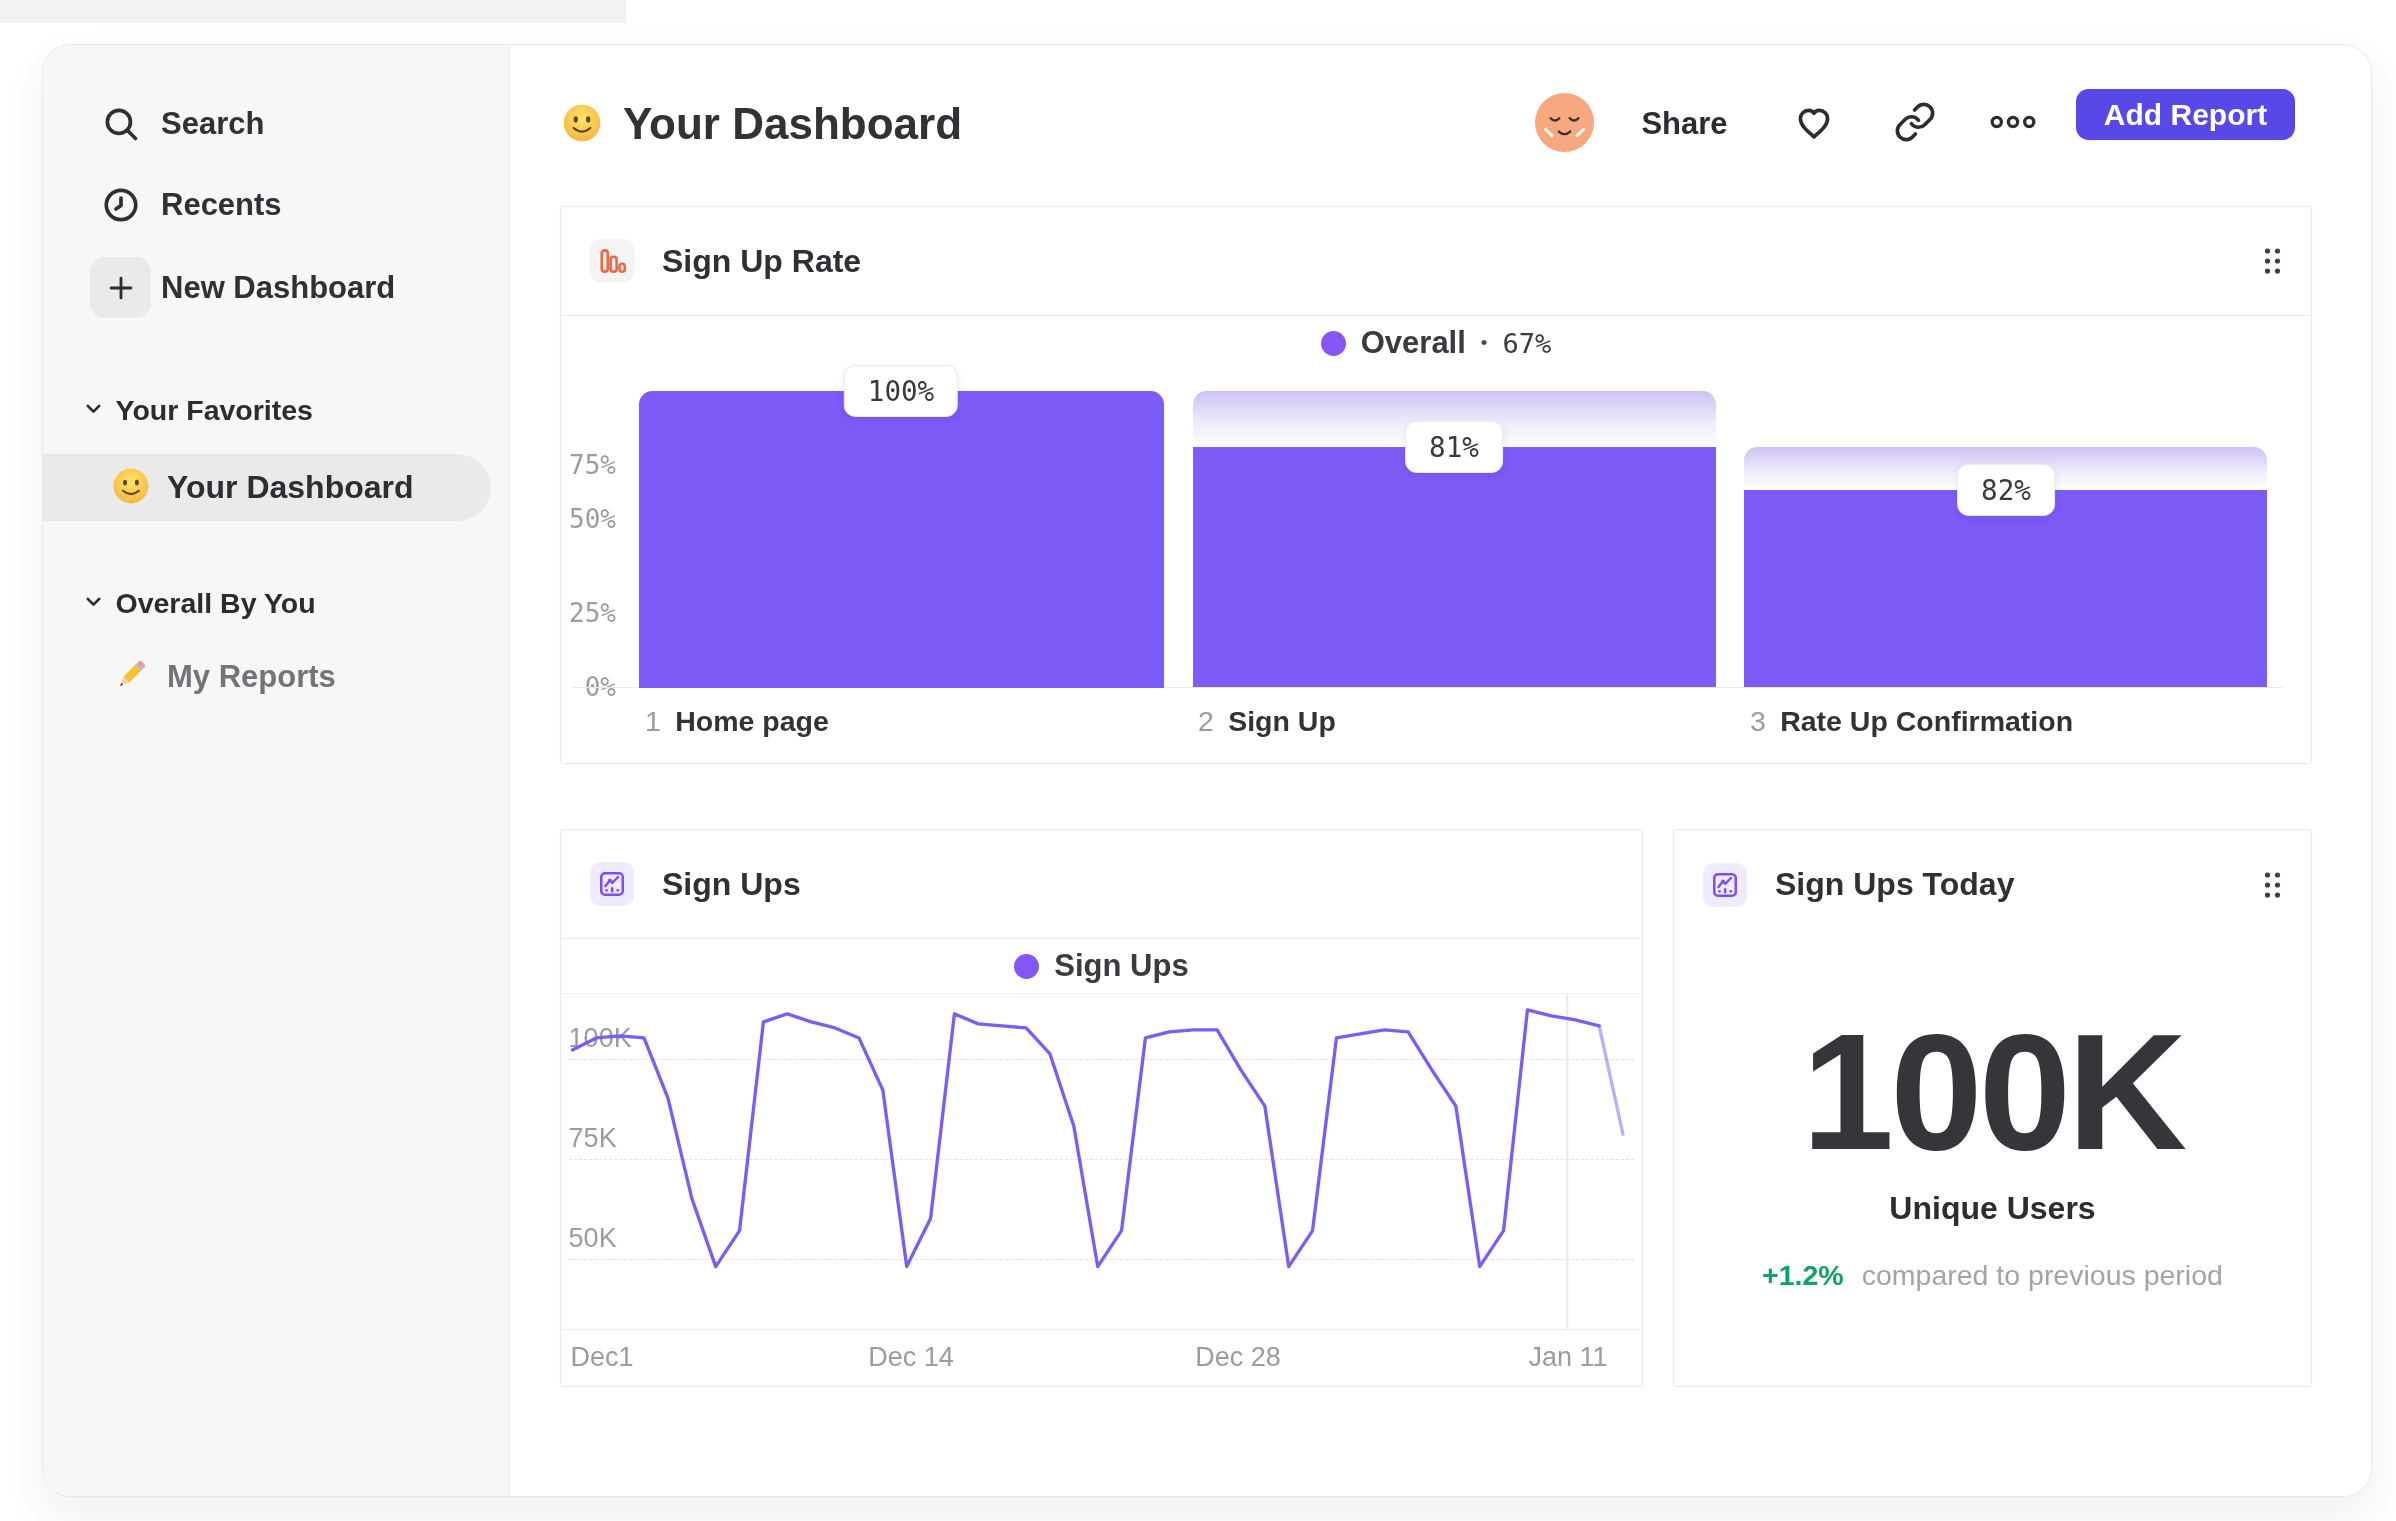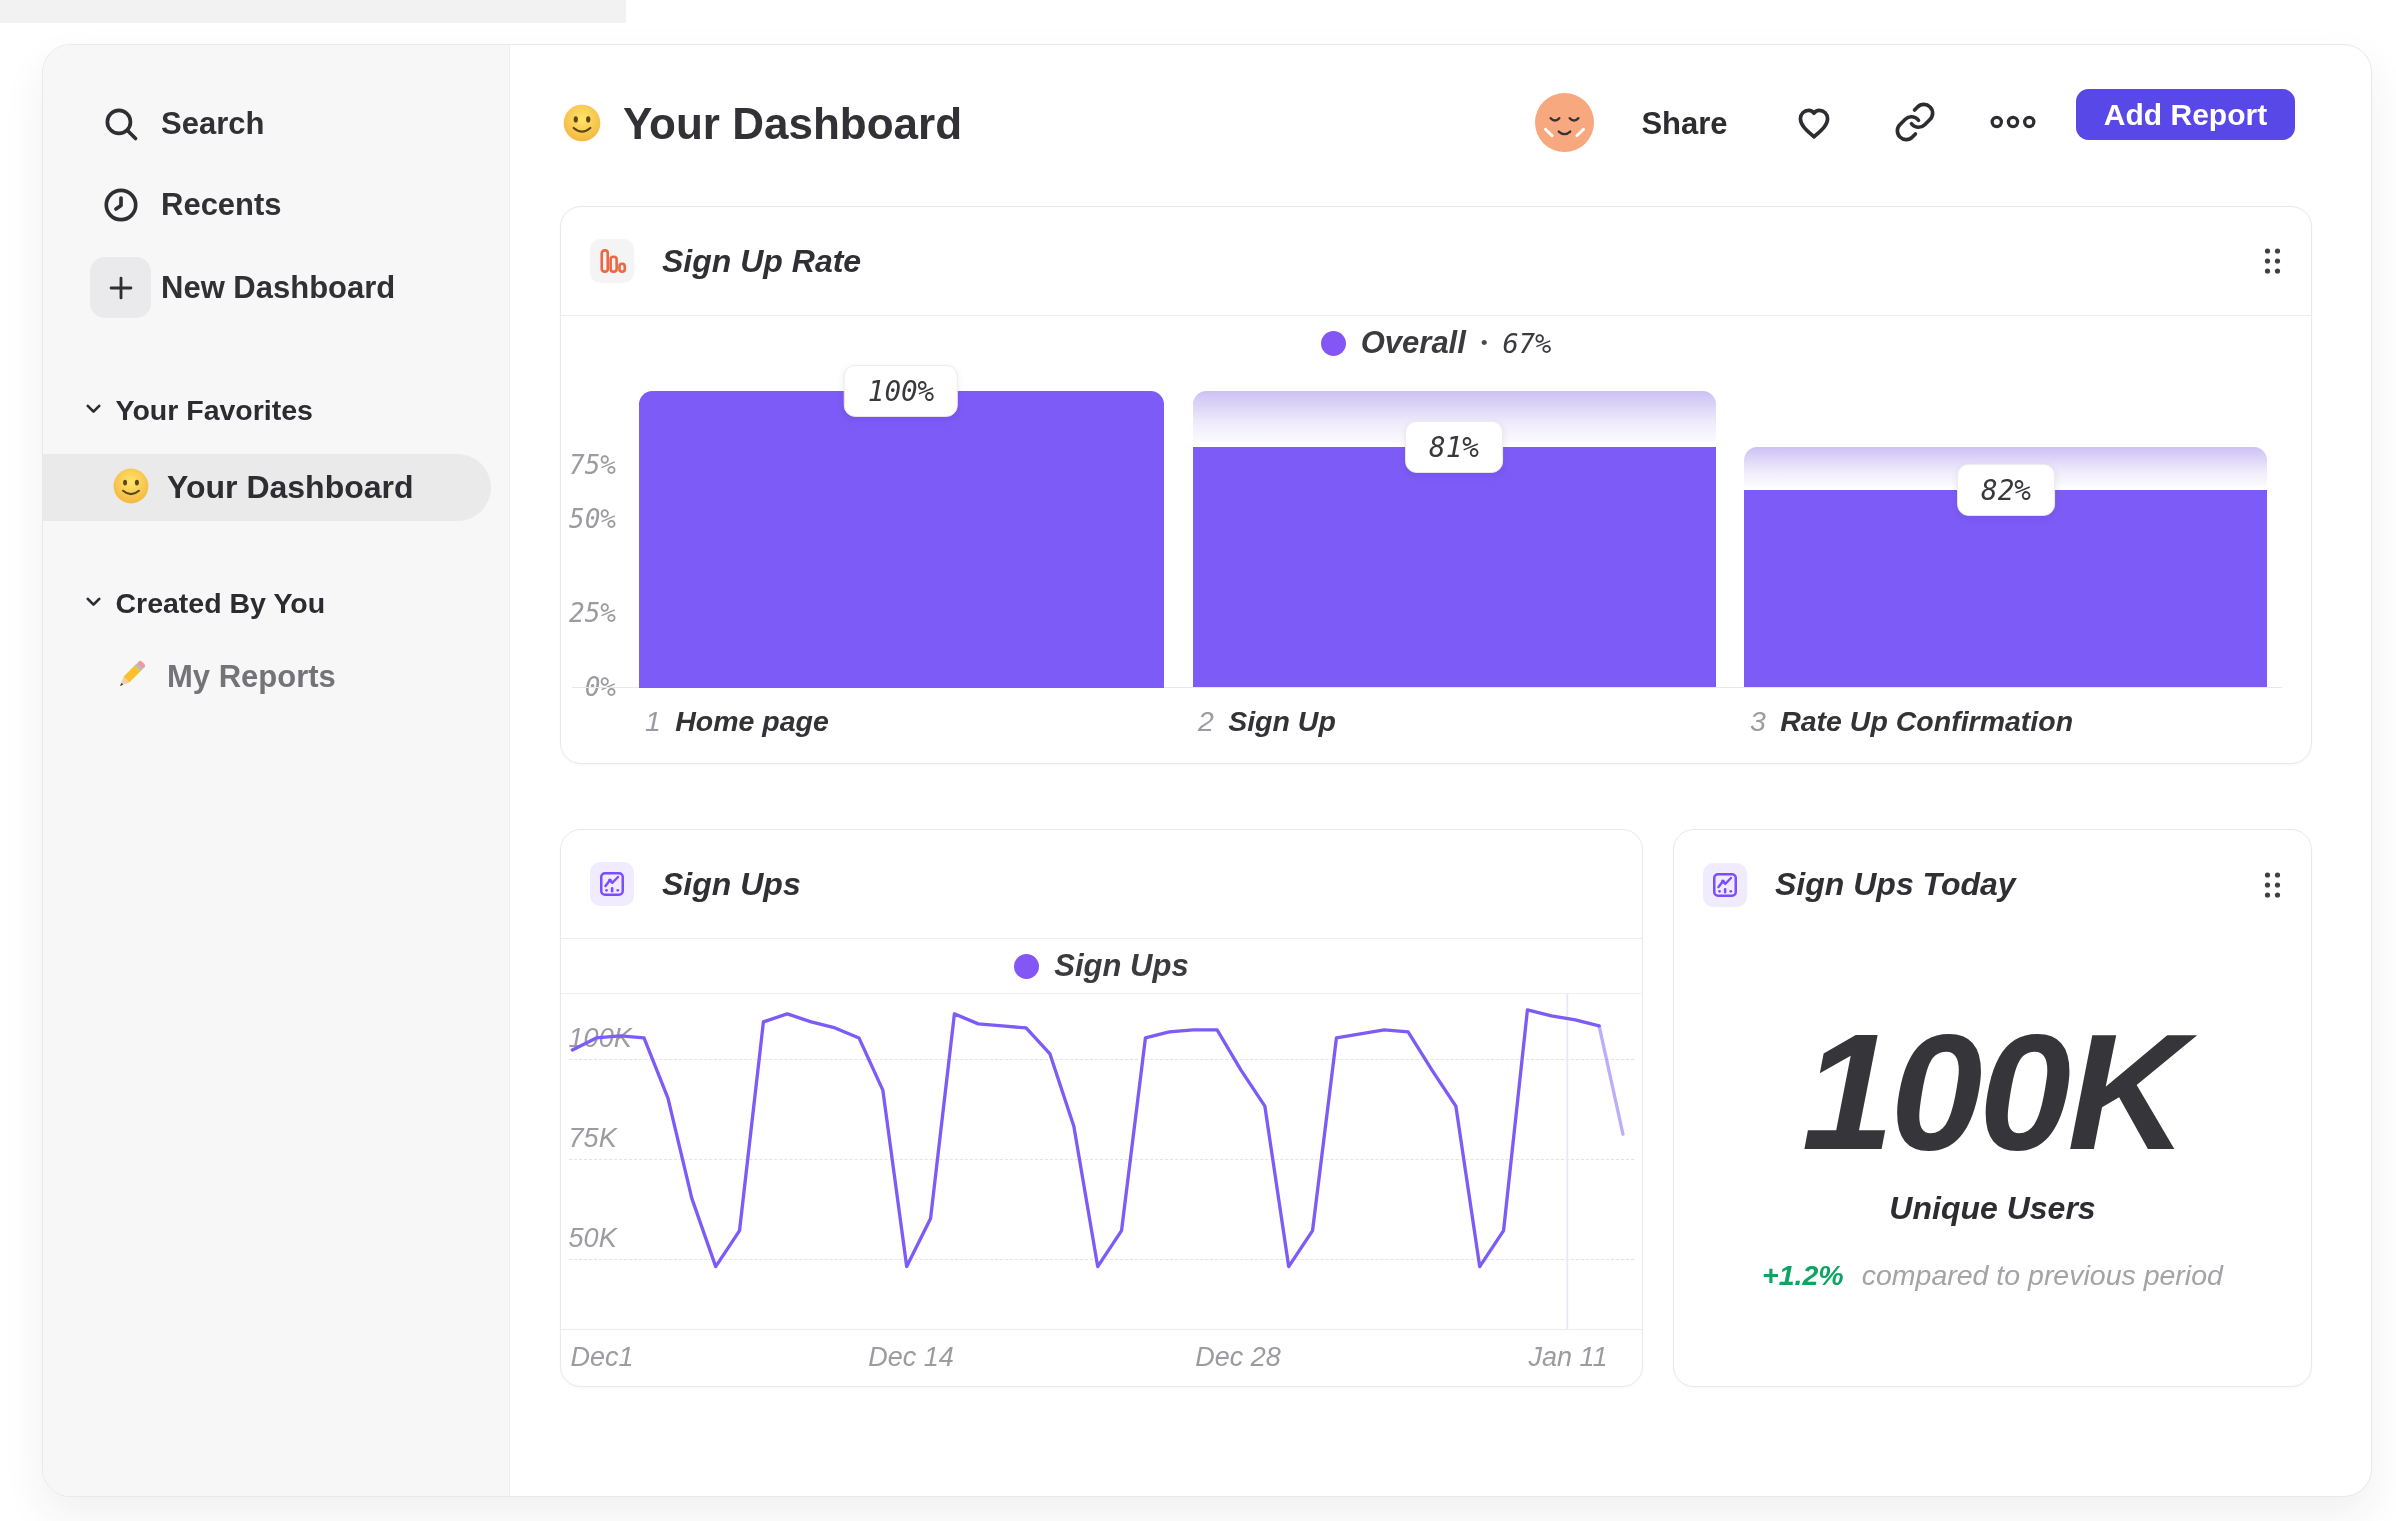--- a/index.html
+++ b/index.html
@@ -27,21 +27,21 @@
   .ph-title{position:absolute;left:53px;top:0;height:158px;display:flex;align-items:center;gap:21px;}
   .ph-title h1{margin:0;font-size:44px;font-weight:700;color:#313136;}
   .avatar{position:absolute;left:1025px;top:47px;width:61px;height:61px;border-radius:50%;cursor:pointer;}
   .share{position:absolute;left:1126px;top:0;width:99px;height:158px;display:flex;align-items:center;justify-content:center;
          font-size:31px;font-weight:600;color:#2c2c31;cursor:pointer;}
   .icon-btn{position:absolute;top:54px;width:46px;height:46px;display:flex;align-items:center;justify-content:center;cursor:pointer;}
   .add-report{position:absolute;left:1567px;top:44px;width:219px;height:51px;border-radius:12.4px;background:#5948e8;
               color:#fff;font-size:30px;font-weight:600;display:flex;align-items:center;justify-content:center;
               border:none;cursor:pointer;font-family:inherit;}
   
-  .card{position:absolute;background:#fff;border:1.4px solid #e9e9ec;border-radius:21px;box-shadow:0 1px 2.9px rgba(20,20,40,.03);font-style:italic;}
+  .card{position:absolute;background:#fff;border:1.4px solid #e9e9ec;border-radius:3px;box-shadow:0 1px 2.9px rgba(20,20,40,.03);}
   .card-header{position:absolute;left:0;top:0;width:100%;height:109px;display:flex;align-items:center;
                padding:0 28.5px;box-sizing:border-box;gap:28.5px;border-bottom:1.4px solid #ededf0;}
   .card-header.no-divider{border-bottom:none;}
   .icon-tile{width:44px;height:44px;border-radius:10.5px;display:flex;align-items:center;justify-content:center;flex:0 0 auto;}
   .icon-tile.gray{background:#f4f4f5;}
   .icon-tile.purple{background:#f0ebfe;}
   .card-title{font-size:32px;font-weight:700;color:#2f2f34;}
   .drag{margin-left:auto;cursor:grab;display:flex;align-items:center;}
   #funnel-card{left:51px;top:161px;width:1750px;height:556px;}
   #line-card{left:51px;top:784px;width:1081px;height:556px;}
@@ -151,21 +151,21 @@
         </span>
         <span class="p-label">Your Dashboard</span>
       </div>
 
       <div class="s-section" style="top:535px">
         <span>
           <svg width="25" height="25" viewBox="0 0 24 24" fill="none" stroke="#2b2b30" stroke-width="2.6" stroke-linecap="round" stroke-linejoin="round">
             <polyline points="6.5,9.5 12,15 17.5,9.5"></polyline>
           </svg>
         </span>
-        <span class="s-sec-label">Created By You</span>
+        <span class="s-sec-label">Overall By You</span>
       </div>
 
       <div class="s-sub">
         <span>
           <svg width="38" height="38" viewBox="0 0 32 32">
             <g transform="rotate(45 16 16)">
               <rect x="12.5" y="1.5" width="7" height="4.5" rx="2" fill="#ef9a9a"></rect>
               <rect x="12.5" y="5.5" width="7" height="2.6" fill="#b0bec5"></rect>
               <rect x="12.5" y="8" width="7" height="13.5" fill="#fbc02d"></rect>
               <path d="M12.5 21.5 L19.5 21.5 L16 29 Z" fill="#f5d0a0"></path>

